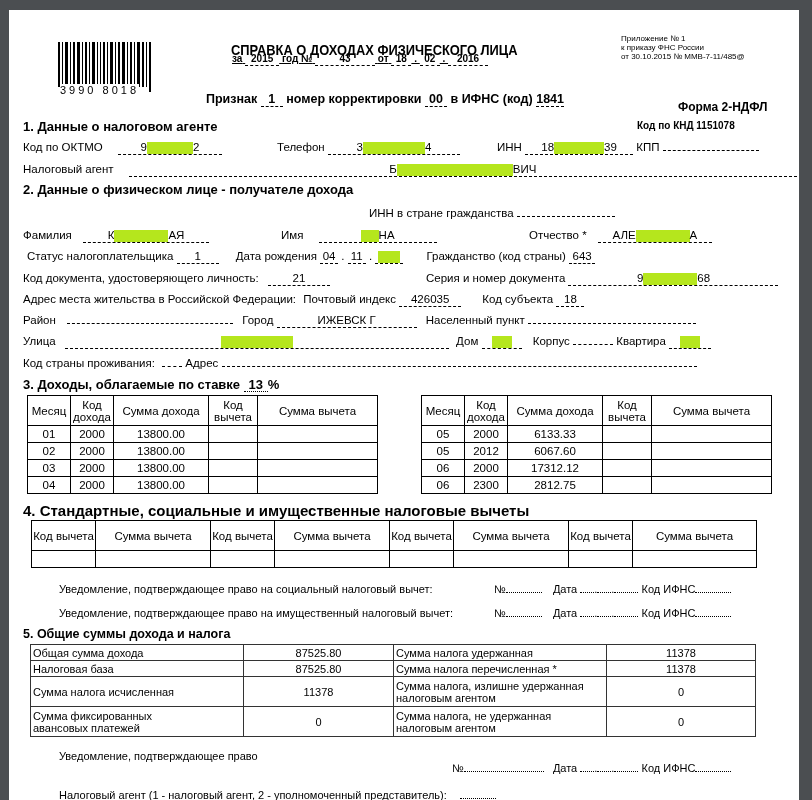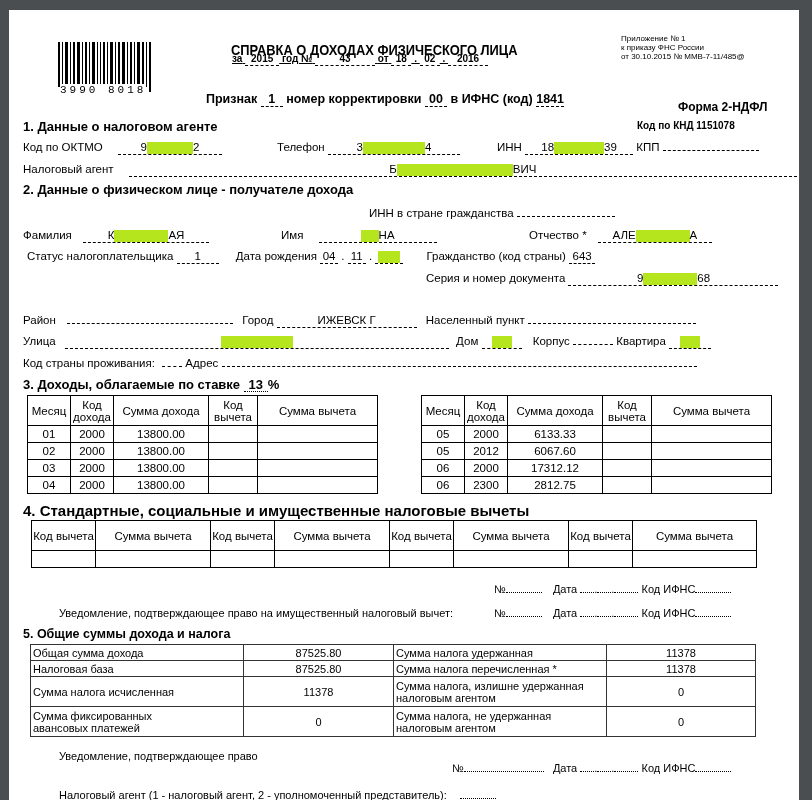--- a/index.html
+++ b/index.html
@@ -45,21 +45,21 @@
       <div class="bar" style="left:57px;width:1px"></div>
     <div class="bar" style="left:60px;width:2px"></div>
       <div class="bar" style="left:64px;width:3px"></div>
     <div class="bar" style="left:69px;width:1px"></div>
       <div class="bar" style="left:72px;width:2px"></div>
     <div class="bar" style="left:76px;width:1px"></div>
       <div class="bar" style="left:79px;width:3px"></div>
     <div class="bar" style="left:84px;width:2px"></div>
       <div class="bar" style="left:88px;width:1px"></div>
     <div class="bar" style="left:91px;width:2px;height:50px"></div>
-    <div class="abs" style="left:2px;top:42px;font-size:11px;letter-spacing:3px;background:#fff;font-family:Liberation Mono, monospace;">3990 8018</div>
+    <div class="abs" style="left:2px;top:42px;font-size:11px;letter-spacing:3px;background:#fff;font-family:Liberation Sans, sans-serif;">3990 8018</div>
   </div>
 
   <div class="abs title" style="left:222px;top:32px;">СПРАВКА О ДОХОДАХ ФИЗИЧЕСКОГО ЛИЦА</div>
 
   <div class="abs hdr" style="left:223px;top:42px;font-size:10px;text-decoration:underline;">
     <span>за</span>
     <span class="dot" style="width:34px">2015</span>
     <span>год №</span>
     <span class="dot" style="width:60px">43</span>
     <span>от</span>
@@ -131,25 +131,36 @@
     <span>Статус налогоплательщика</span>
     <span class="dot" style="width:42px">1</span>
     <span style="margin-left:14px">Дата рождения</span>
     <span class="dot" style="width:18px">04</span> .
     <span class="dot" style="width:18px">11</span> .
     <span class="dot" style="width:28px"><span class="hl" style="width:22px"></span></span>
     <span style="margin-left:20px">Гражданство (код страны)</span>
     <span class="dot" style="width:26px">643</span>
   </div>
 
+  <div class="abs fs" style="left:14px;top:262px;">
+    <span>Код документа, удостоверяющего личность:</span>
+    <span class="dot" style="width:62px;margin-left:6px;">21</span>
+  </div>
   <div class="abs fs" style="left:417px;top:262px;">
     <span>Серия и номер документа</span>
     <span class="dot" style="width:210px"><span>9</span><span class="hl" style="width:54px"></span><span>68</span></span>
   </div>
 
+  <div class="abs fs" style="left:14px;top:283px;">
+    <span>Адрес места жительства в Российской Федерации:</span>
+    <span style="margin-left:4px">Почтовый индекс</span>
+    <span class="dot" style="width:62px">426035</span>
+    <span style="margin-left:18px">Код субъекта</span>
+    <span class="dot" style="width:28px">18</span>
+  </div>
 
   <div class="abs fs" style="left:14px;top:304px;">
     <span>Район</span>
     <span class="dot" style="width:166px;margin-left:8px;"></span>
     <span style="margin-left:6px">Город</span>
     <span class="dot" style="width:140px">ИЖЕВСК Г</span>
     <span style="margin-left:6px">Населенный пункт</span>
     <span class="dot" style="width:168px"></span>
   </div>
 
@@ -275,20 +286,23 @@
           <td></td>
           <td></td>
           <td></td>
           <td></td>
           <td></td>
           <td></td>
         </tr>
   </tbody>
     </table>
 
+  <div class="abs fss" style="left:50px;top:573px;">
+    <span>Уведомление, подтверждающее право на социальный налоговый вычет:</span>
+  </div>
   <div class="abs fss" style="left:485px;top:573px;">
     <span>№</span><span class="dot" style="width:36px;border-bottom-style:dotted;"></span>
     <span style="margin-left:8px">Дата</span>
     <span class="dot" style="width:14px;border-bottom-style:dotted;"></span>.<span class="dot" style="width:14px;border-bottom-style:dotted;"></span>.<span class="dot" style="width:24px;border-bottom-style:dotted;"></span>
     <span>Код ИФНС</span><span class="dot" style="width:36px;border-bottom-style:dotted;"></span>
   </div>
 
   <div class="abs fss" style="left:50px;top:597px;">
     <span>Уведомление, подтверждающее право на имущественный налоговый вычет:</span>
   </div>

